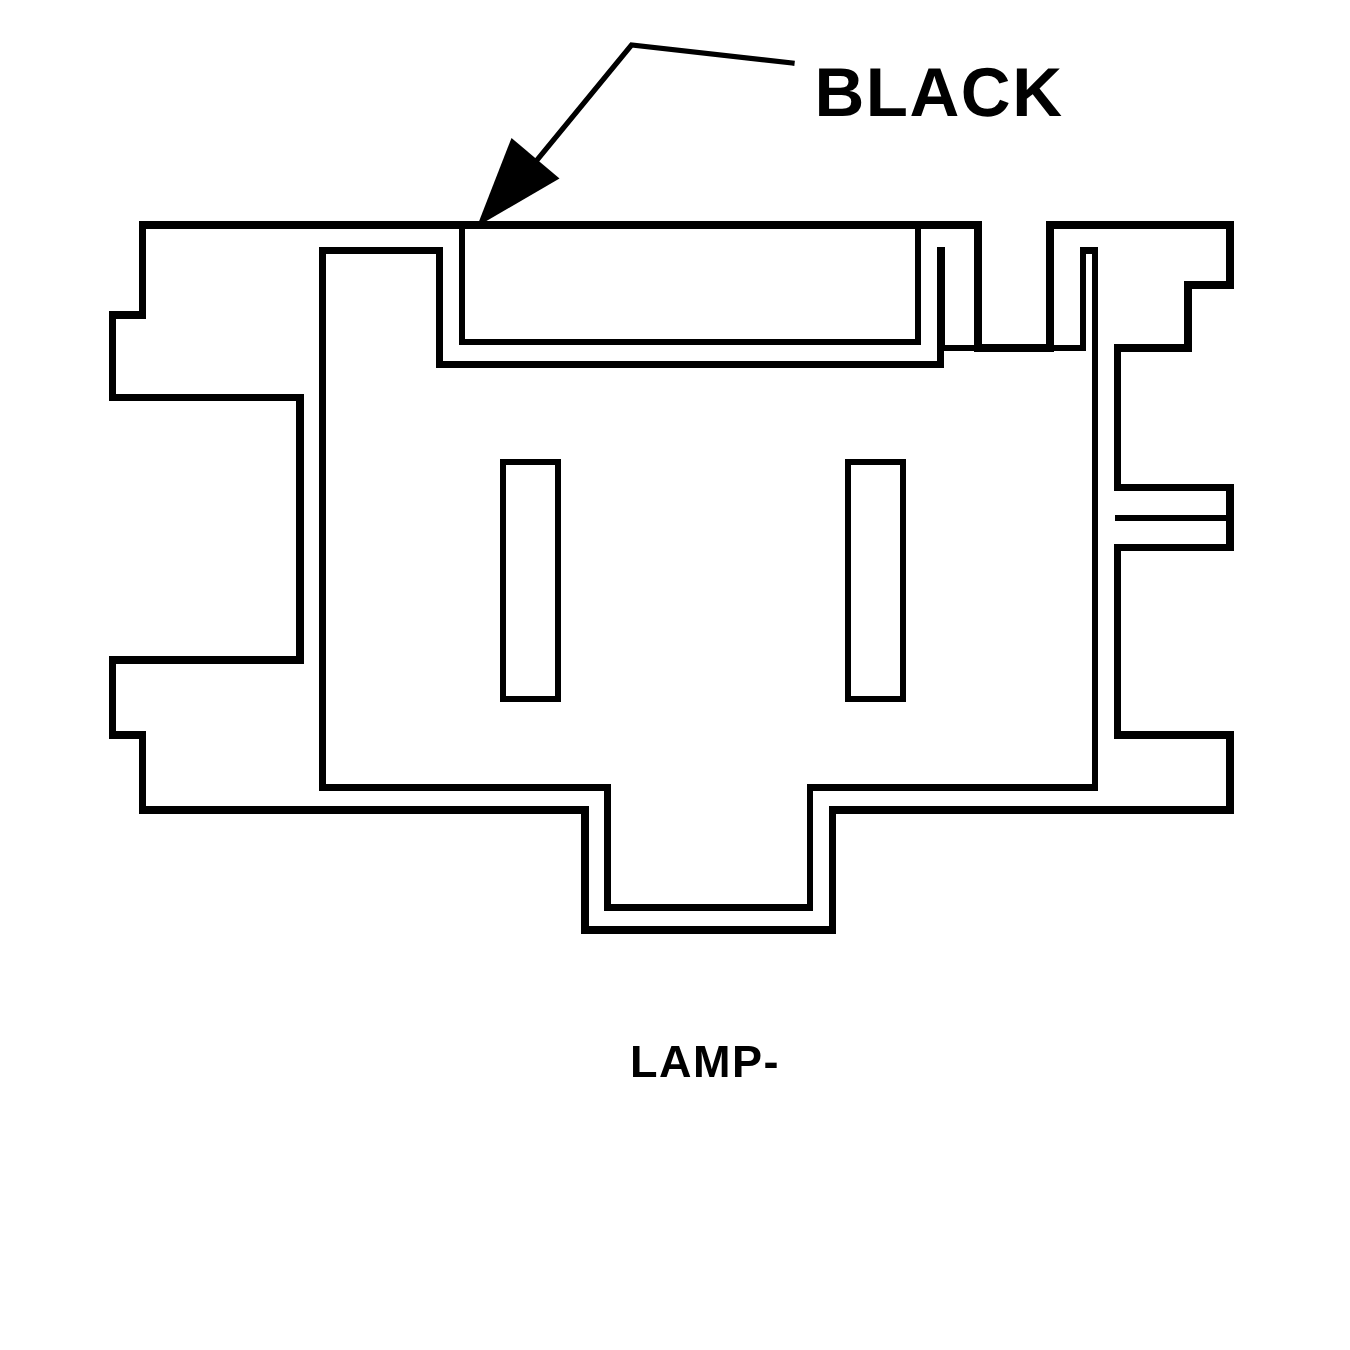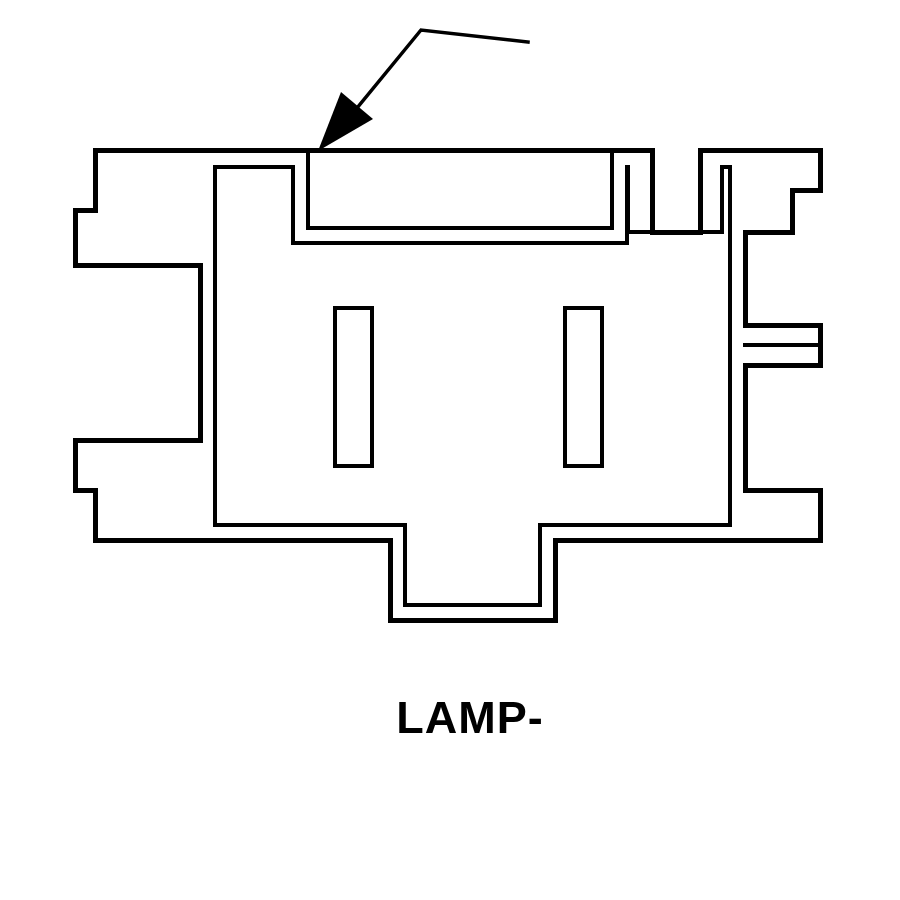--- a/index.html
+++ b/index.html
@@ -38,21 +38,21 @@
   #wire-label {
     left: 543px;
     top: 34px;
     font-size: 46px;
     letter-spacing: 1px;
   }
   .caption-line {
     left: 250px;
     width: 440px;
     text-align: center;
-    font-size: 45px;
+    font-size: 30px;
     letter-spacing: 1px;
   }
   #caption-1 { top: 692px; }
   #caption-2 { top: 772px; }
   #caption-3 { top: 839px; }
 </style>
 </head>
 <body>
 
 <div id="stage">
@@ -71,16 +71,17 @@
     <rect class="line filled-white" stroke-width="4" shape-rendering="crispEdges" x="335" y="308" width="37" height="158"></rect>
     <rect class="line filled-white" stroke-width="4" shape-rendering="crispEdges" x="565" y="308" width="37" height="158"></rect>
 
     <path class="line" stroke-width="4" shape-rendering="crispEdges" d="M745,345 H820"></path>
 
     <path class="line" stroke-width="3.5" d="M528,42 L421,30 L334,136"></path>
 
     <polygon fill="#000000" points="318,151 373,119 341,92"></polygon>
   </svg>
 
+  <div id="wire-label" class="label">BLACK</div>
 
   <div id="caption-1" class="label caption-line">LAMP-</div>
 
 </div>
 
 </body></html>

